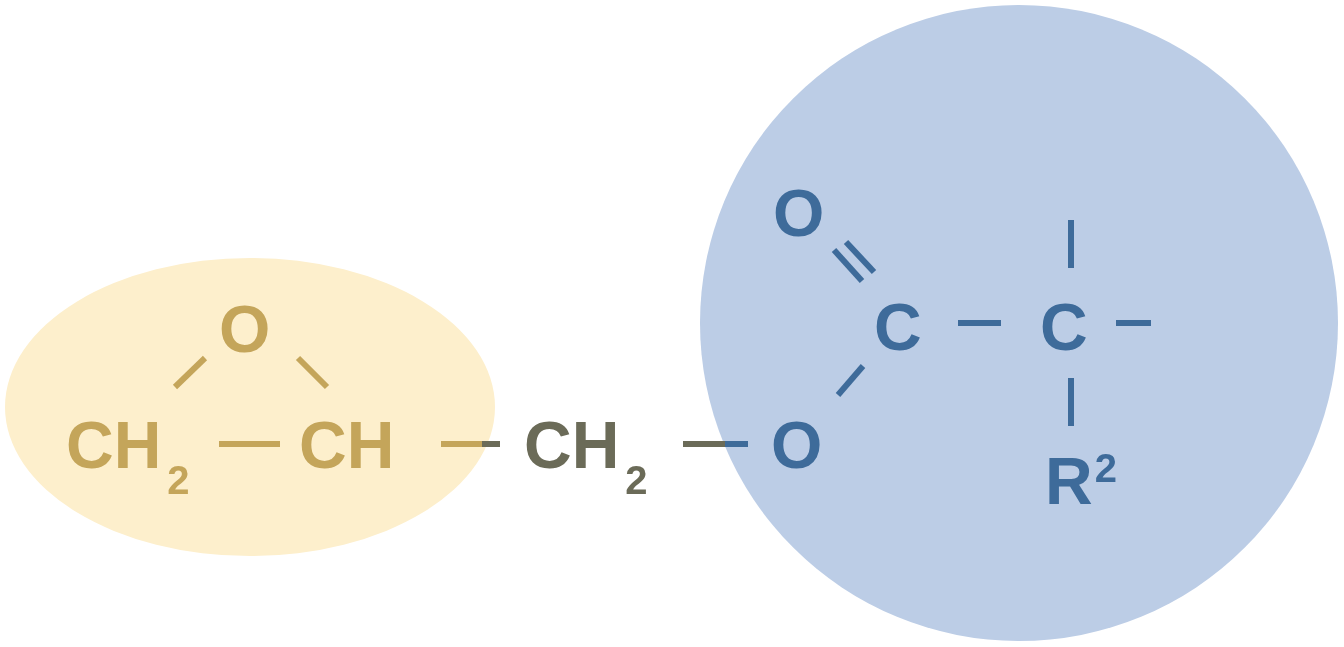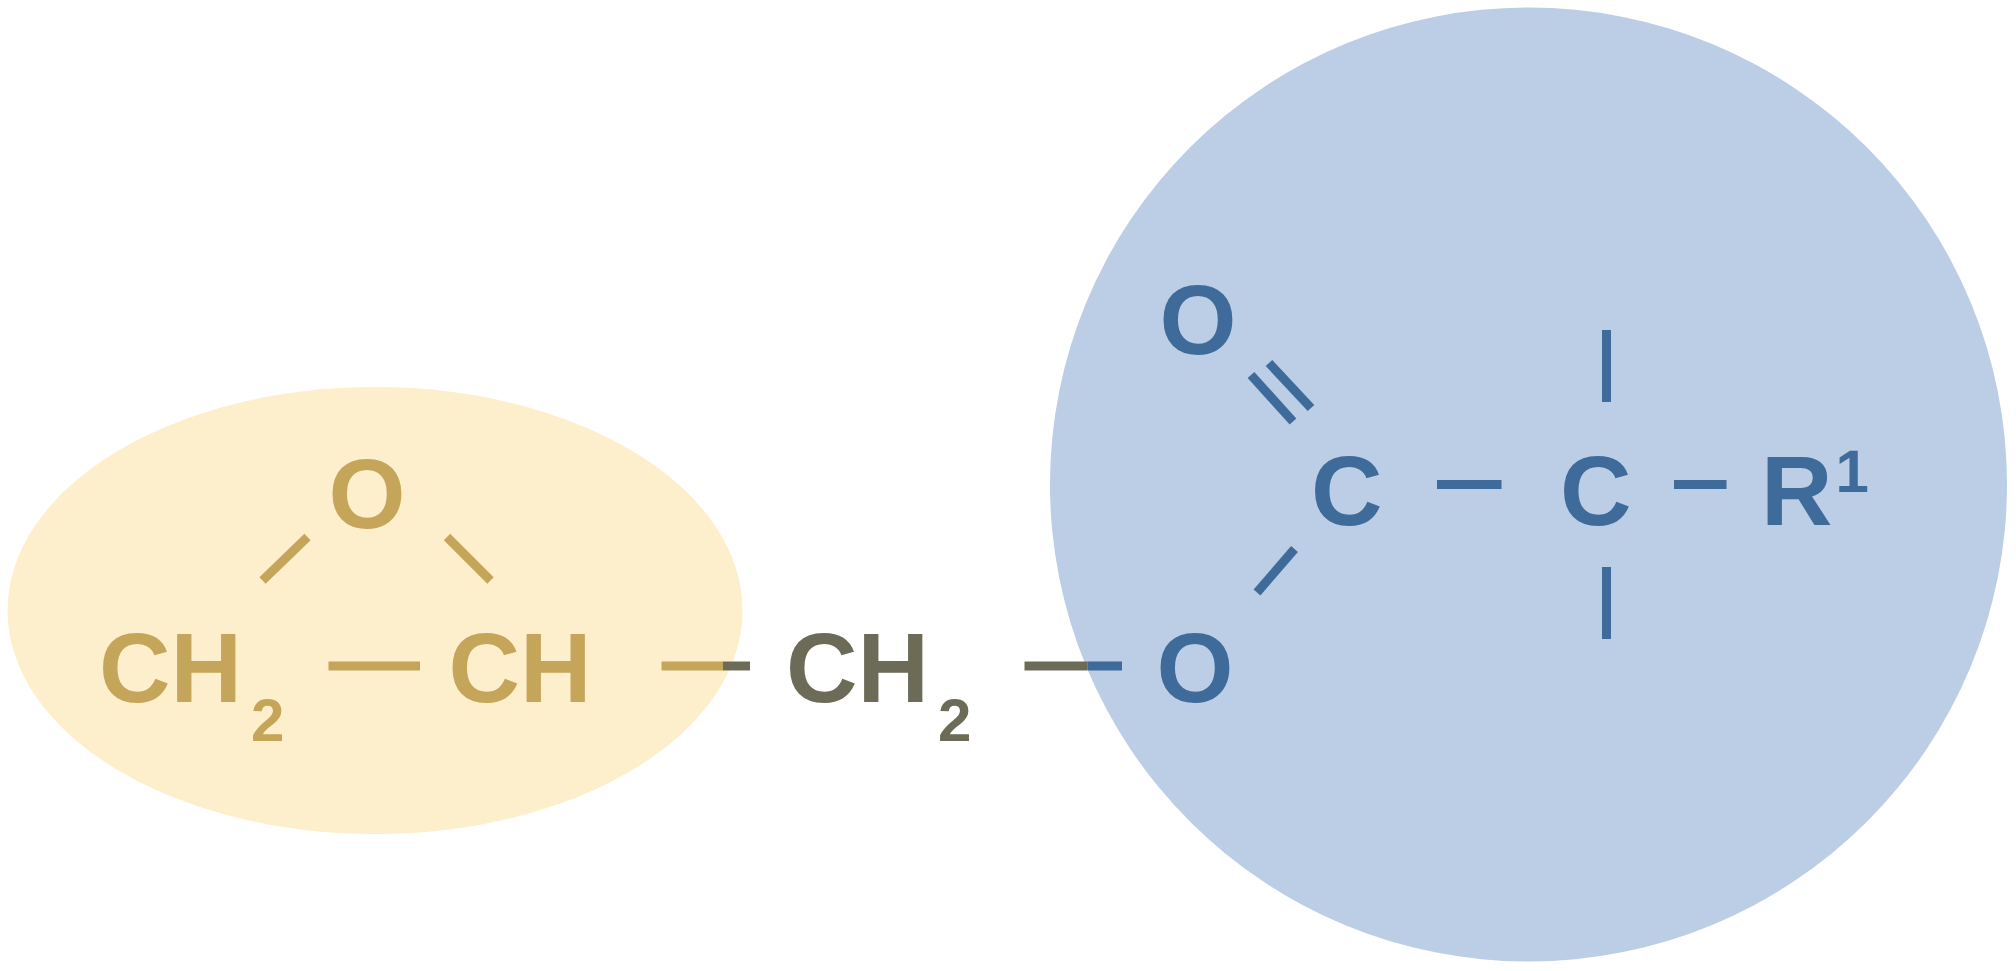--- a/index.html
+++ b/index.html
@@ -48,14 +48,14 @@
   <div class="atom gold" style="left:219px; top:296px;"><span>O</span></div>
   <div class="atom gold" style="left:66px; top:412px;"><span>CH</span><sub>2</sub></div>
   <div class="atom gold" style="left:299px; top:412px;"><span>CH</span></div>
 
   <div class="atom olive" style="left:524px; top:412px;"><span>CH</span><sub>2</sub></div>
 
   <div class="atom blue" style="left:771px; top:412px;"><span>O</span></div>
   <div class="atom blue" style="left:773px; top:180px;"><span>O</span></div>
   <div class="atom blue" style="left:874px; top:294px;"><span>C</span></div>
   <div class="atom blue" style="left:1040px; top:294px;"><span>C</span></div>
-  <div class="atom blue" style="left:1174px; top:294px;"><span>R</span><sup>1</sup></div>
+  <div class="atom blue" style="left:1045px; top:448px;"><span>R</span><sup>2</sup></div>
 </div>
 
 </body></html>

